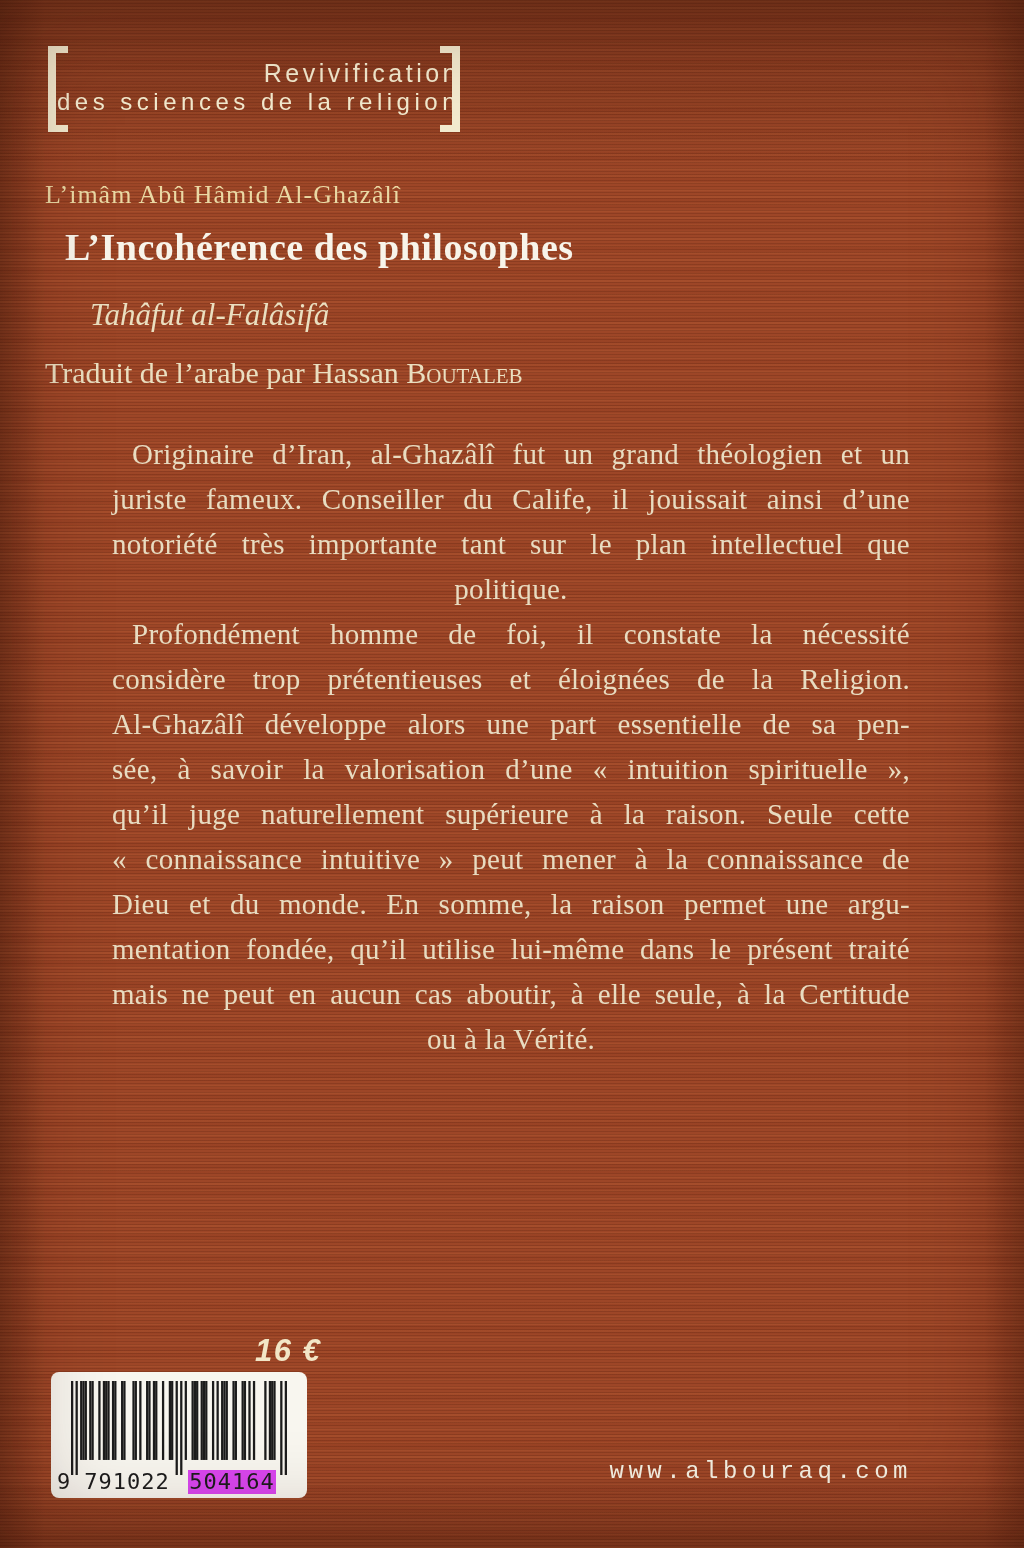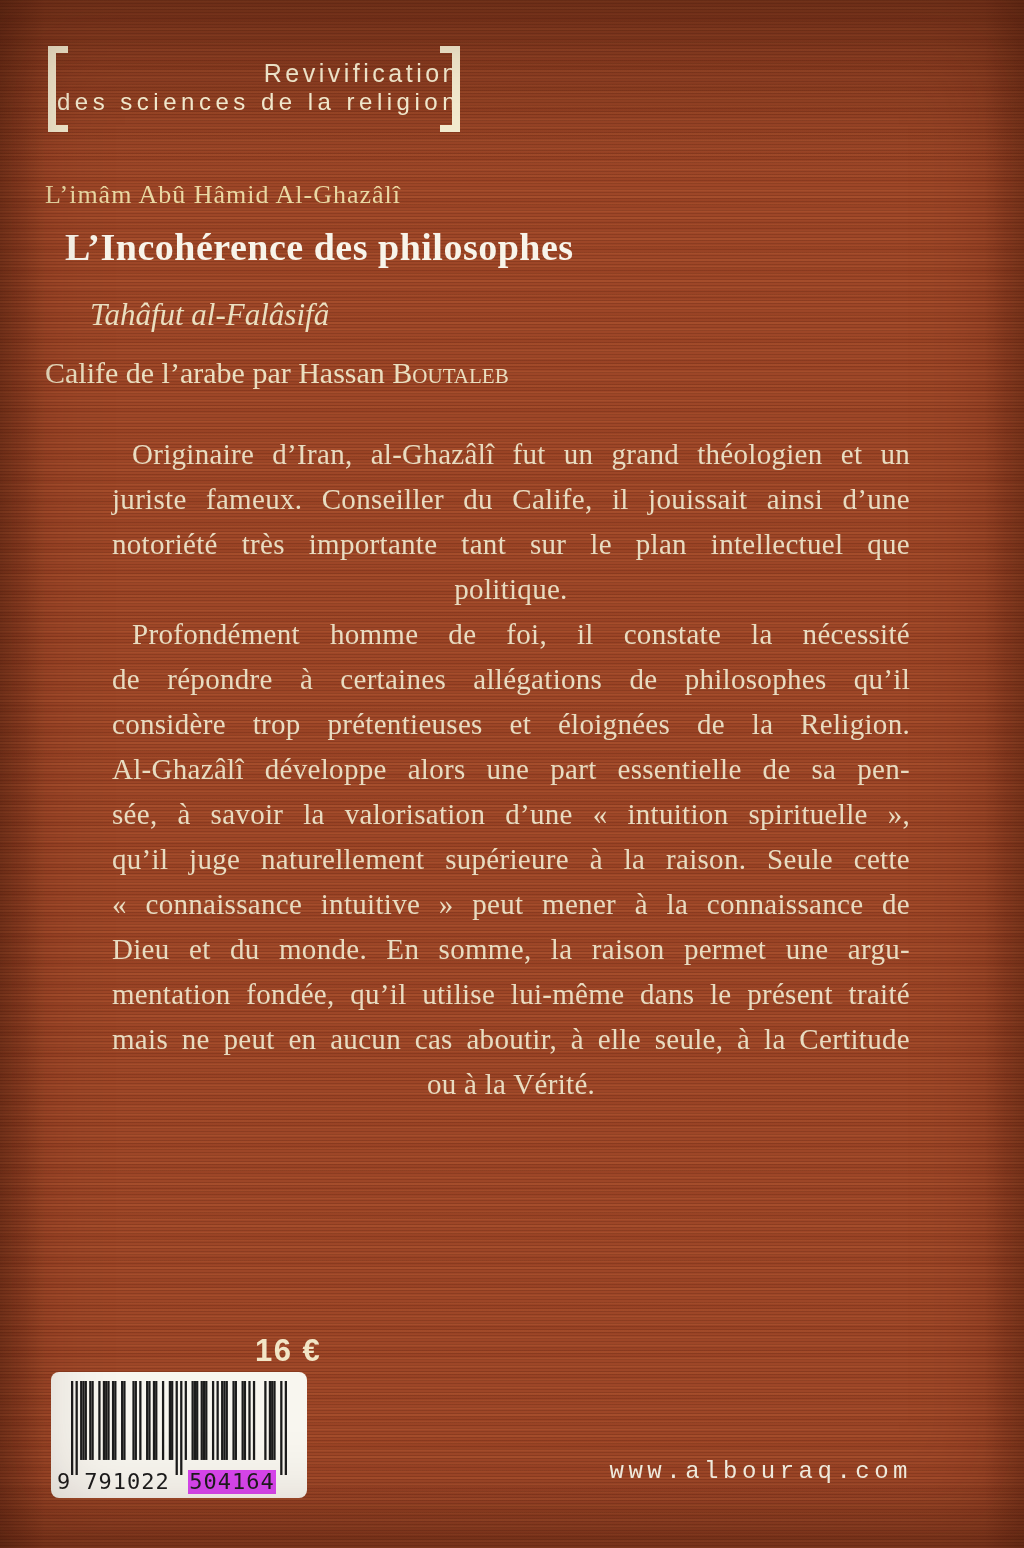--- a/index.html
+++ b/index.html
@@ -40,21 +40,21 @@
 
   
   .synopsis{position:absolute;left:112px;right:114px;top:432px;color:#e8dcc1;font-size:29px;letter-spacing:.3px;}
   .syn-line{height:45px;line-height:45px;white-space:nowrap;}
   .syn-line.just{white-space:normal;text-align:justify;text-align-last:justify;}
   .syn-line.indent{text-indent:20px;}
   .syn-line.plain{text-align:center;}
 
   
   .price{position:absolute;left:255px;top:1333px;font-family:"Liberation Sans", sans-serif;
-         font-weight:bold;font-size:31px;color:#f2e6c6;letter-spacing:1.5px;}
+         font-weight:bold;font-size:31px;color:#f2e6c6;letter-spacing:1.5px;font-style:italic;}
   .barcode-box{position:absolute;left:51px;top:1372px;width:256px;height:126px;
                background:#f8f6ef;border-radius:8px;}
   .barcode-box svg{position:absolute;left:20px;top:9px;width:216px;height:94px;fill:#1c1c1c;}
   .bc-digit{position:absolute;bottom:4px;font-family:"DejaVu Sans Mono", monospace;
             font-size:22px;color:#1c1c1c;letter-spacing:1px;line-height:24px;}
   .bc-lead{left:6px;}
   .bc-g1{left:33px;width:86px;text-align:center;background:#f8f6ef;}
   .bc-g2{left:137px;width:88px;text-align:center;background:#d946ef;}
   .website{position:absolute;right:112px;top:1458px;font-family:Liberation Mono, monospace;
            font-size:24px;letter-spacing:4.5px;color:#f4f0e2;}
@@ -67,29 +67,28 @@
   <div class="badge">
     <span class="bracket l"></span>
     <span class="bracket r"></span>
     <div class="badge-line1">Revivification</div>
     <div class="badge-line2">des sciences de la religion</div>
   </div>
 
   <div class="author">L’imâm Abû Hâmid Al-Ghazâlî</div>
   <div class="title">L’Incohérence des philosophes</div>
   <div class="orig-title">Tahâfut al-Falâsifâ</div>
-  <div class="translator"><span>Calife de l’arabe par Hassan </span><span class="sc">Boutaleb</span></div>
+  <div class="translator"><span>Traduit de l’arabe par Hassan </span><span class="sc">Boutaleb</span></div>
 
   <div class="synopsis">
       <div class="syn-line just indent">Originaire d’Iran, al-Ghazâlî fut un grand théologien et un</div>
       <div class="syn-line just">juriste fameux. Conseiller du Calife, il jouissait ainsi d’une</div>
       <div class="syn-line just">notoriété très importante tant sur le plan intellectuel que</div>
       <div class="syn-line plain">politique.</div>
       <div class="syn-line just indent">Profondément homme de foi, il constate la nécessité</div>
-      <div class="syn-line just">de répondre à certaines allégations de philosophes qu’il</div>
       <div class="syn-line just">considère trop prétentieuses et éloignées de la Religion.</div>
       <div class="syn-line just">Al-Ghazâlî développe alors une part essentielle de sa pen-</div>
       <div class="syn-line just">sée, à savoir la valorisation d’une « intuition spirituelle »,</div>
       <div class="syn-line just">qu’il juge naturellement supérieure à la raison. Seule cette</div>
       <div class="syn-line just">« connaissance intuitive » peut mener à la connaissance de</div>
       <div class="syn-line just">Dieu et du monde. En somme, la raison permet une argu-</div>
       <div class="syn-line just">mentation fondée, qu’il utilise lui-même dans le présent traité</div>
       <div class="syn-line just">mais ne peut en aucun cas aboutir, à elle seule, à la Certitude</div>
       <div class="syn-line plain">ou à la Vérité.</div>
     </div>

